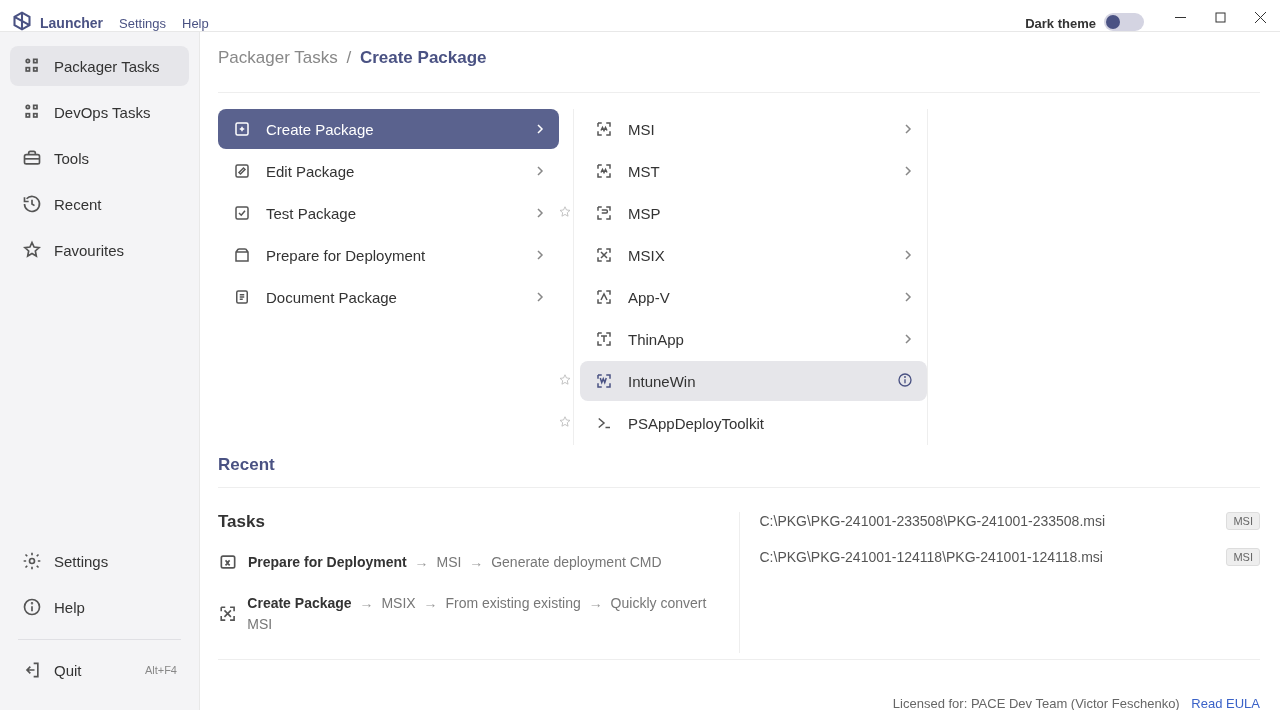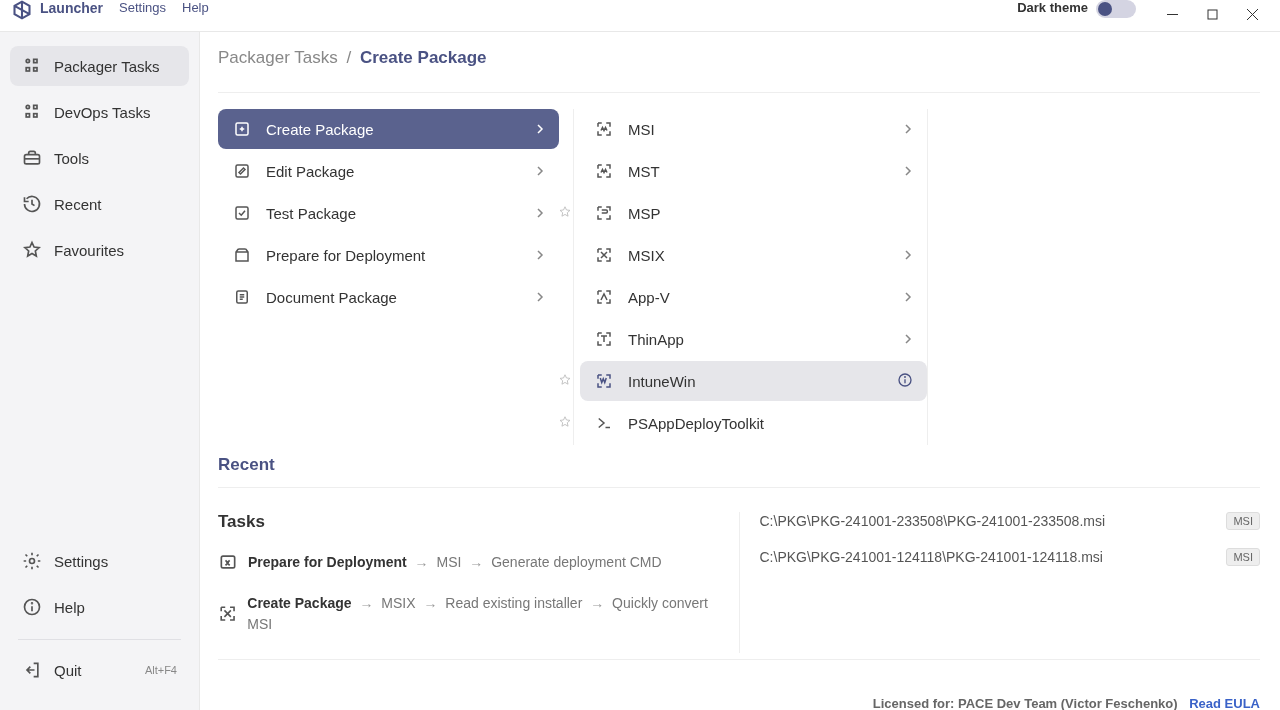--- a/index.html
+++ b/index.html
@@ -1,18 +1,18 @@
 <!DOCTYPE html>
 <html><head>
 <meta charset="utf-8">
 <style>
 * { box-sizing: border-box; margin: 0; padding: 0; }
 body { font-family: "Segoe UI", -apple-system, sans-serif; font-size: 14px; color: #333; background: #fff; }
 
-.titlebar { display: flex; align-items: flex-start; height: 32px; border-bottom: 1px solid #e8e8e8; padding: 0 8px 0 12px; }
+.titlebar { display: flex; align-items: flex-end; height: 32px; border-bottom: 1px solid #e8e8e8; padding: 0 0 0 12px; }
 .titlebar .logo { width: 20px; height: 20px; margin-right: 8px; }
 .titlebar .app-name { color: #4a5283; font-weight: 600; margin-right: 16px; }
 .titlebar .menu-item { color: #4a5283; margin-right: 16px; cursor: pointer; font-size: 13px; }
 .titlebar .spacer { flex: 1; }
 .titlebar .dark-label { font-size: 13px; font-weight: 600; margin-right: 8px; }
 .toggle { width: 40px; height: 18px; background: #d4d4e2; border-radius: 10px; position: relative; cursor: pointer; margin-right: 16px; }
 .toggle .knob { width: 14px; height: 14px; background: #4a5283; border-radius: 50%; position: absolute; top: 2px; left: 2px; }
 .winbtn { width: 40px; height: 28px; display: flex; align-items: center; justify-content: center; cursor: pointer; }
 .winbtn svg { width: 11px; height: 11px; }
 
@@ -65,21 +65,21 @@
 .recent-task-row .text { font-size: 14px; line-height: 1.5; }
 .recent-task-row .text b { font-weight: 600; color: #333; }
 .recent-task-row .text span.arrow { color: #999; margin: 0 4px; }
 .recent-task-row .text span.step { color: #777; }
 .recent-file-row { display: flex; align-items: center; margin-bottom: 18px; cursor: pointer; }
 .recent-file-row .path { color: #555; font-size: 14px; }
 .recent-file-row .tag { margin-left: auto; background: #eee; border: 1px solid #ddd; color: #666; font-size: 11px; padding: 2px 6px; border-radius: 3px; }
 
 .recent-divider { height: 1px; background: #eee; margin-top: 6px; }
 
-.footer { text-align: right; color: #666; font-size: 13px; margin-top: 36px; font-weight: bold; }
+.footer { text-align: right; color: #666; font-size: 13px; margin-top: 36px; }
 .footer .eula { color: #3a62c8; margin-left: 8px; cursor: pointer; }
 </style>
 </head>
 <body>
 
 <div class="titlebar">
   <span class="logo">
     <svg viewBox="0 0 24 24" fill="none" stroke="#4a5283" stroke-width="2.5">
         <path d="M12 2 L3 7 3 17 12 22 21 17 21 7z M12 2 L12 22 M3 7 L21 17"></path>
       </svg>
@@ -382,21 +382,21 @@
                 <rect x="4" y="5" width="16" height="14" rx="2"></rect>
                 <path d="M9 10 l3 3 -3 3 M14 10 l-3 3 3 3"></path>
               </svg></span>
           <span class="text"><b>Prepare for Deployment</b> <span class="arrow">→</span> <span class="step">MSI</span> <span class="arrow">→</span> <span class="step">Generate deployment CMD</span></span>
         </div>
         <div class="recent-task-row">
           <span class="ico"><svg viewBox="0 0 24 24" fill="none" stroke="#555" stroke-width="2">
                 <path d="M4 4 h5 M15 4 h5 v5 M20 15 v5 h-5 M9 20 h-5 v-5 M4 9 v-5"></path>
                 <path d="M8 8 l8 8 M16 8 l-8 8"></path>
               </svg></span>
-          <span class="text"><b>Create Package</b> <span class="arrow">→</span> <span class="step">MSIX</span> <span class="arrow">→</span> <span class="step">Read existing installer</span> <span class="arrow">→</span> <span class="step">Quickly convert MSI</span></span>
+          <span class="text"><b>Create Package</b> <span class="arrow">→</span> <span class="step">MSIX</span> <span class="arrow">→</span> <span class="step">From existing existing</span> <span class="arrow">→</span> <span class="step">Quickly convert MSI</span></span>
         </div>
       </div>
       <div class="recent-col right">
         <div class="recent-file-row">
           <span class="path">C:\PKG\PKG-241001-233508\PKG-241001-233508.msi</span>
           <span class="tag">MSI</span>
         </div>
         <div class="recent-file-row">
           <span class="path">C:\PKG\PKG-241001-124118\PKG-241001-124118.msi</span>
           <span class="tag">MSI</span>

